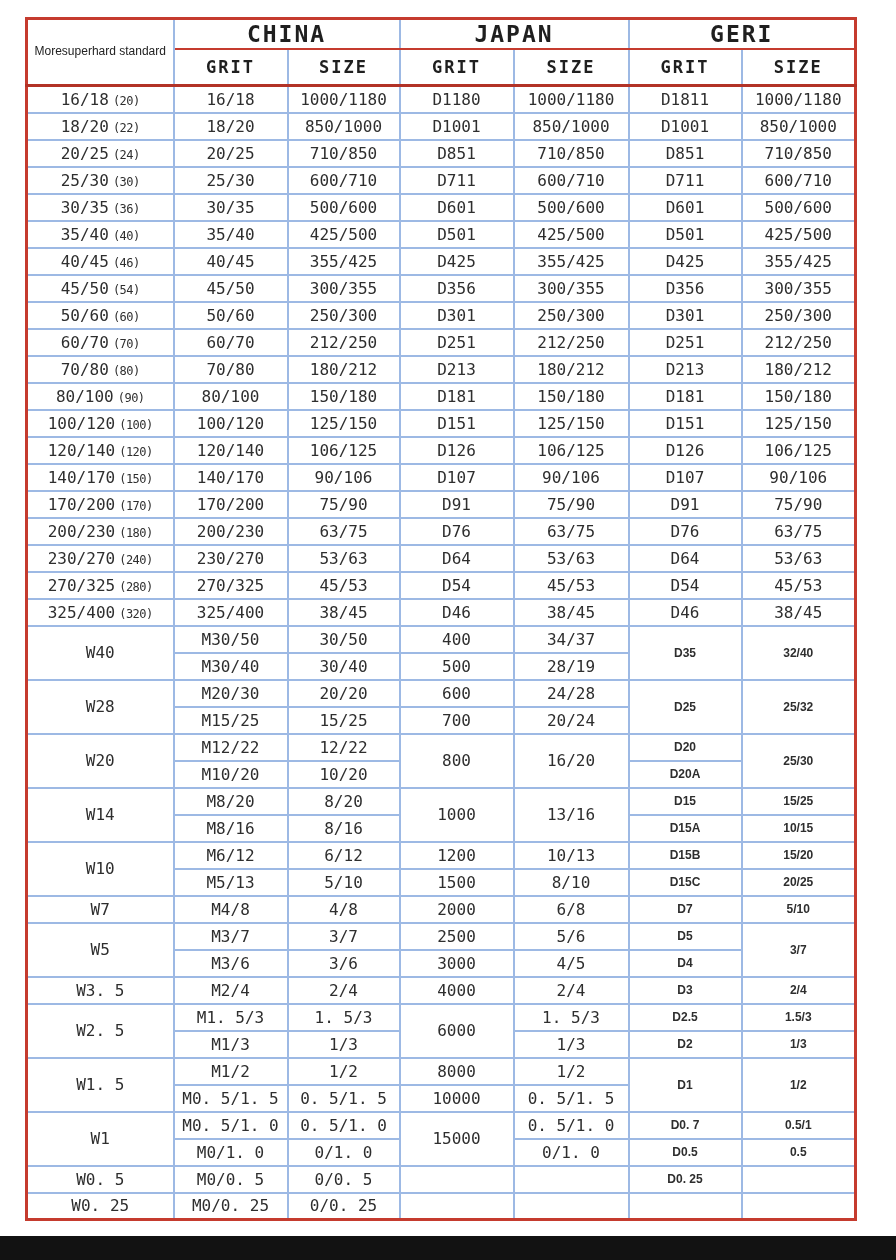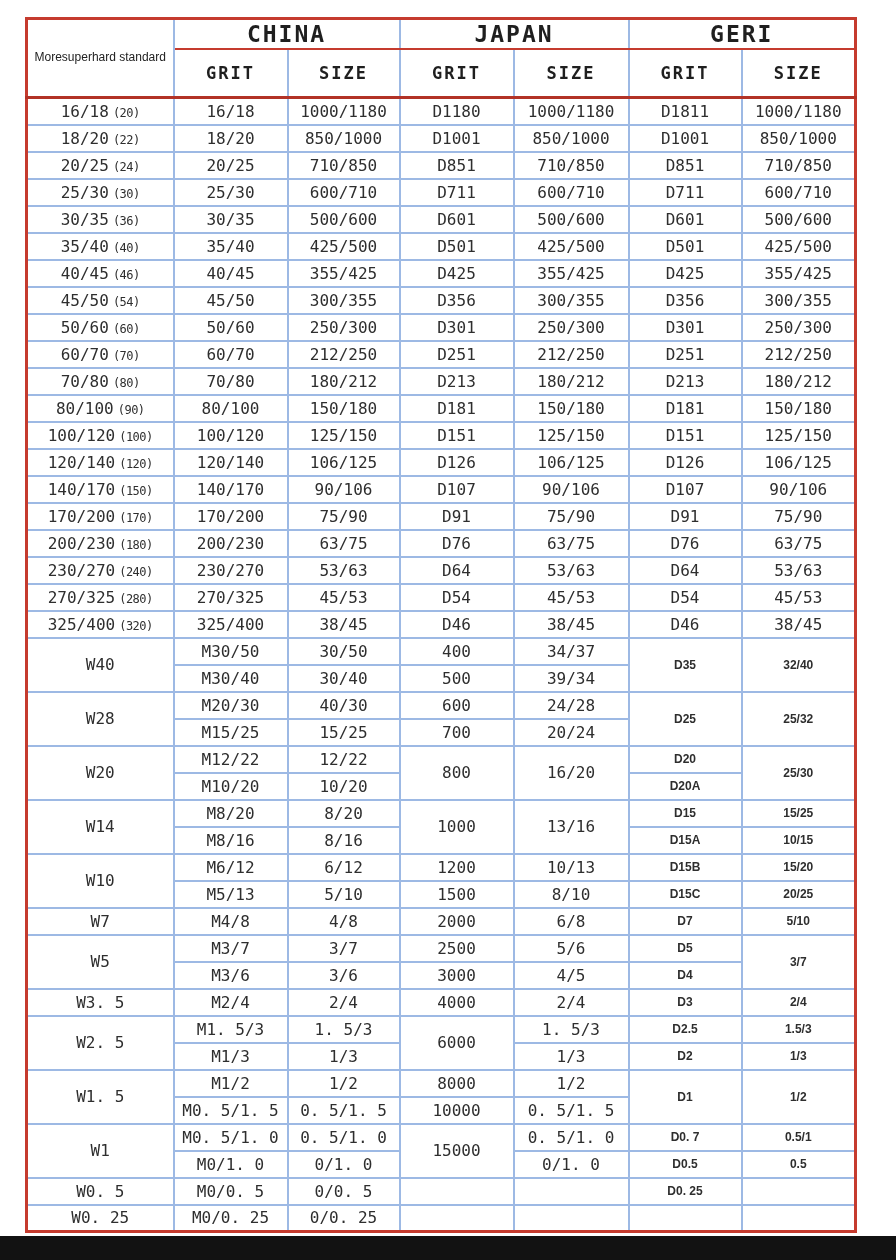--- a/index.html
+++ b/index.html
@@ -11,21 +11,21 @@
     position:absolute;left:25px;top:17px;width:829px;
     border-collapse:collapse;table-layout:fixed;
     border:3px solid #c53b2e;
   }
   .grit-table th,.grit-table td{
     border:2px solid #9db9e4;
     text-align:center;vertical-align:middle;padding:0;
     overflow:hidden;white-space:nowrap;
   }
   thead tr.grp-row{height:30px;}
-  thead tr.sub-row{height:49px;}
+  thead tr.sub-row{height:37px;}
   th{font-weight:bold;color:#1f1f1f;}
   th.grp{font-size:23px;letter-spacing:2px;border-bottom:2px solid #c53b2e;border-radius:13px;}
   th.sub{font-size:17px;letter-spacing:2px;border-top:2px solid #c53b2e;border-bottom:3px solid #b23226;}
   th.std-h{
     font-family:"Liberation Sans", sans-serif;font-weight:400;font-size:12px;
     line-height:1.15;white-space:normal;border-bottom:3px solid #b23226;color:#222;
   }
   tbody tr{height:27px;}
   tbody td{font-size:16px;}
   td .alt{font-size:12px;margin-left:4px;letter-spacing:-0.5px;text-align:center;}
@@ -250,26 +250,26 @@
         <td><span>30/50</span></td>
         <td><span>400</span></td>
         <td><span>34/37</span></td>
         <td rowspan="2" class="geri"><span>D35</span></td>
         <td rowspan="2" class="geri"><span>32/40</span></td>
       </tr>
       <tr>
         <td><span>M30/40</span></td>
         <td><span>30/40</span></td>
         <td><span>500</span></td>
-        <td><span>39/34</span></td>
+        <td><span>28/19</span></td>
       </tr>
       <tr>
         <td rowspan="2"><span>W28</span></td>
         <td><span>M20/30</span></td>
-        <td><span>40/30</span></td>
+        <td><span>20/20</span></td>
         <td><span>600</span></td>
         <td><span>24/28</span></td>
         <td rowspan="2" class="geri"><span>D25</span></td>
         <td rowspan="2" class="geri"><span>25/32</span></td>
       </tr>
       <tr>
         <td><span>M15/25</span></td>
         <td><span>15/25</span></td>
         <td><span>700</span></td>
         <td><span>20/24</span></td>

